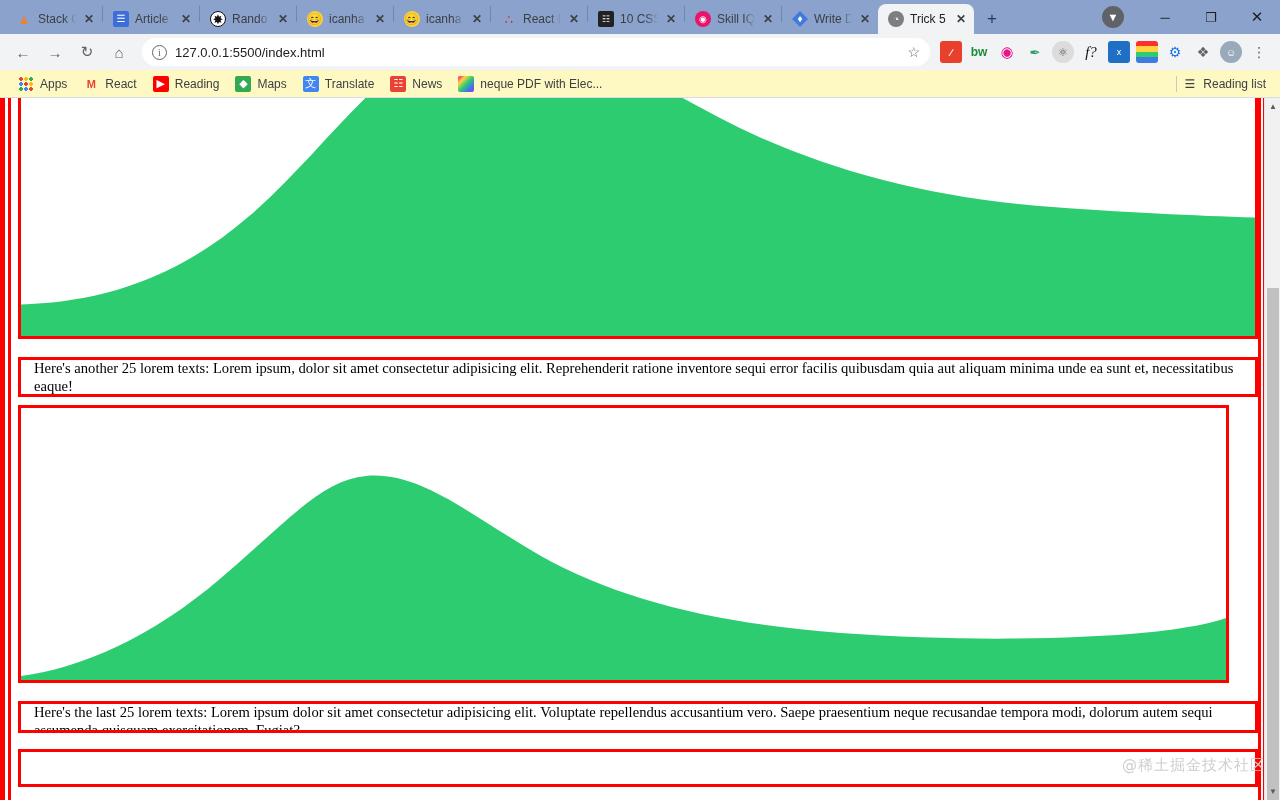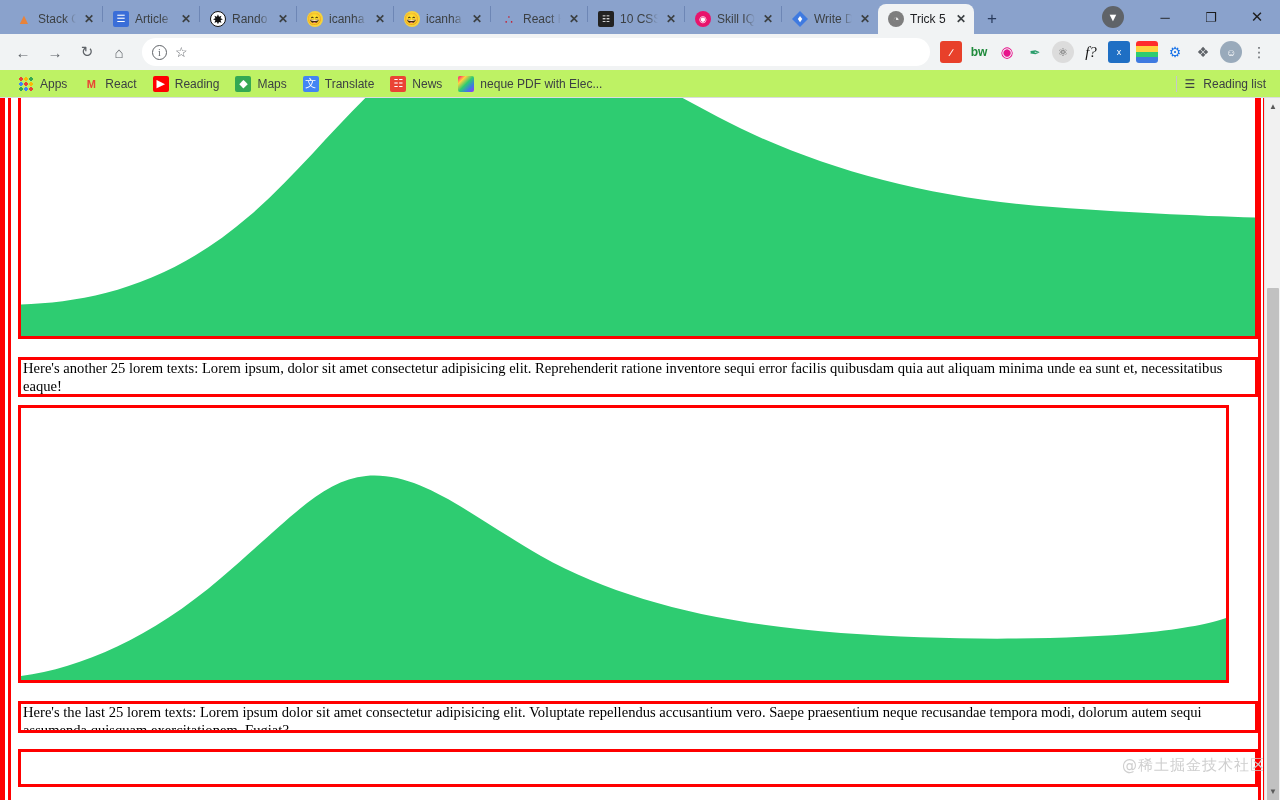--- a/index.html
+++ b/index.html
@@ -133,21 +133,21 @@
   .ex-x { background: #1f6fc4; color: #fff; font-size: 9px; }
   .ex-rainbow {
     background: linear-gradient(#ff2d2d 0 25%, #ffd23f 25% 50%, #2ecc71 50% 75%, #3f7ae0 75% 100%);
   }
   .ex-gear { color: #1a73e8; font-size: 14px; }
   .ex-puzzle { color: #5f6368; font-size: 14px; }
   .ex-avatar { background: #9ab; border-radius: 50%; color: #fff; font-size: 10px; }
   .ex-menu { color: #5f6368; font-size: 14px; letter-spacing: 0; }
 
   .bookmarks {
-    height: 28px; background: #bef264;
+    height: 28px; background: #fef9c3;
     display: flex; align-items: center; padding: 0 10px;
     border-bottom: 1px solid #dadce0;
     font-size: 12px; color: #3c4043;
   }
   .bm { display: flex; align-items: center; gap: 6px; padding: 0 8px; white-space: nowrap; }
   .bm .bmicon {
     width: 16px; height: 16px;
     display: flex; align-items: center; justify-content: center;
     font-size: 11px; border-radius: 2px; overflow: hidden; flex: 0 0 auto;
   }
@@ -210,21 +210,21 @@
   .wave-box svg { display: block; width: 100%; height: 100%; }
 
   .textbox {
     position: absolute;
     border: 3px solid #ff0000;
     background: #fff;
     font-family: "Liberation Serif", serif;
     font-size: 14.6px;
     line-height: 17.5px;
     color: #000;
-    padding: 0px 2px;
+    padding: 0px 13px;
     overflow: hidden;
   }
 
   .scrollbar {
     position: absolute; right: 0; top: 98px;
     width: 16px; height: 702px;
     background: #f1f1f1;
     border-left: 1px solid #e4e4e4;
   }
   .sb-arrow {
@@ -341,20 +341,21 @@
   </div>
 
   <div class="toolbar">
     <div class="navbtn">←</div>
     <div class="navbtn">→</div>
     <div class="navbtn">↻</div>
     <div class="navbtn">⌂</div>
 
     <div class="omnibox">
       <span class="info">i</span>
+      <span class="url" title="Search Google or type a URL">127.0.0.1:5500/index.html</span>
       <span class="star">☆</span>
     </div>
 
     <div class="ext ex-red">∕</div>
     <div class="ext ex-bw">bw</div>
     <div class="ext ex-eye">◉</div>
     <div class="ext ex-pick">✒</div>
     <div class="ext ex-react">⚛</div>
     <div class="ext ex-fn">f?</div>
     <div class="ext ex-x">x</div>

